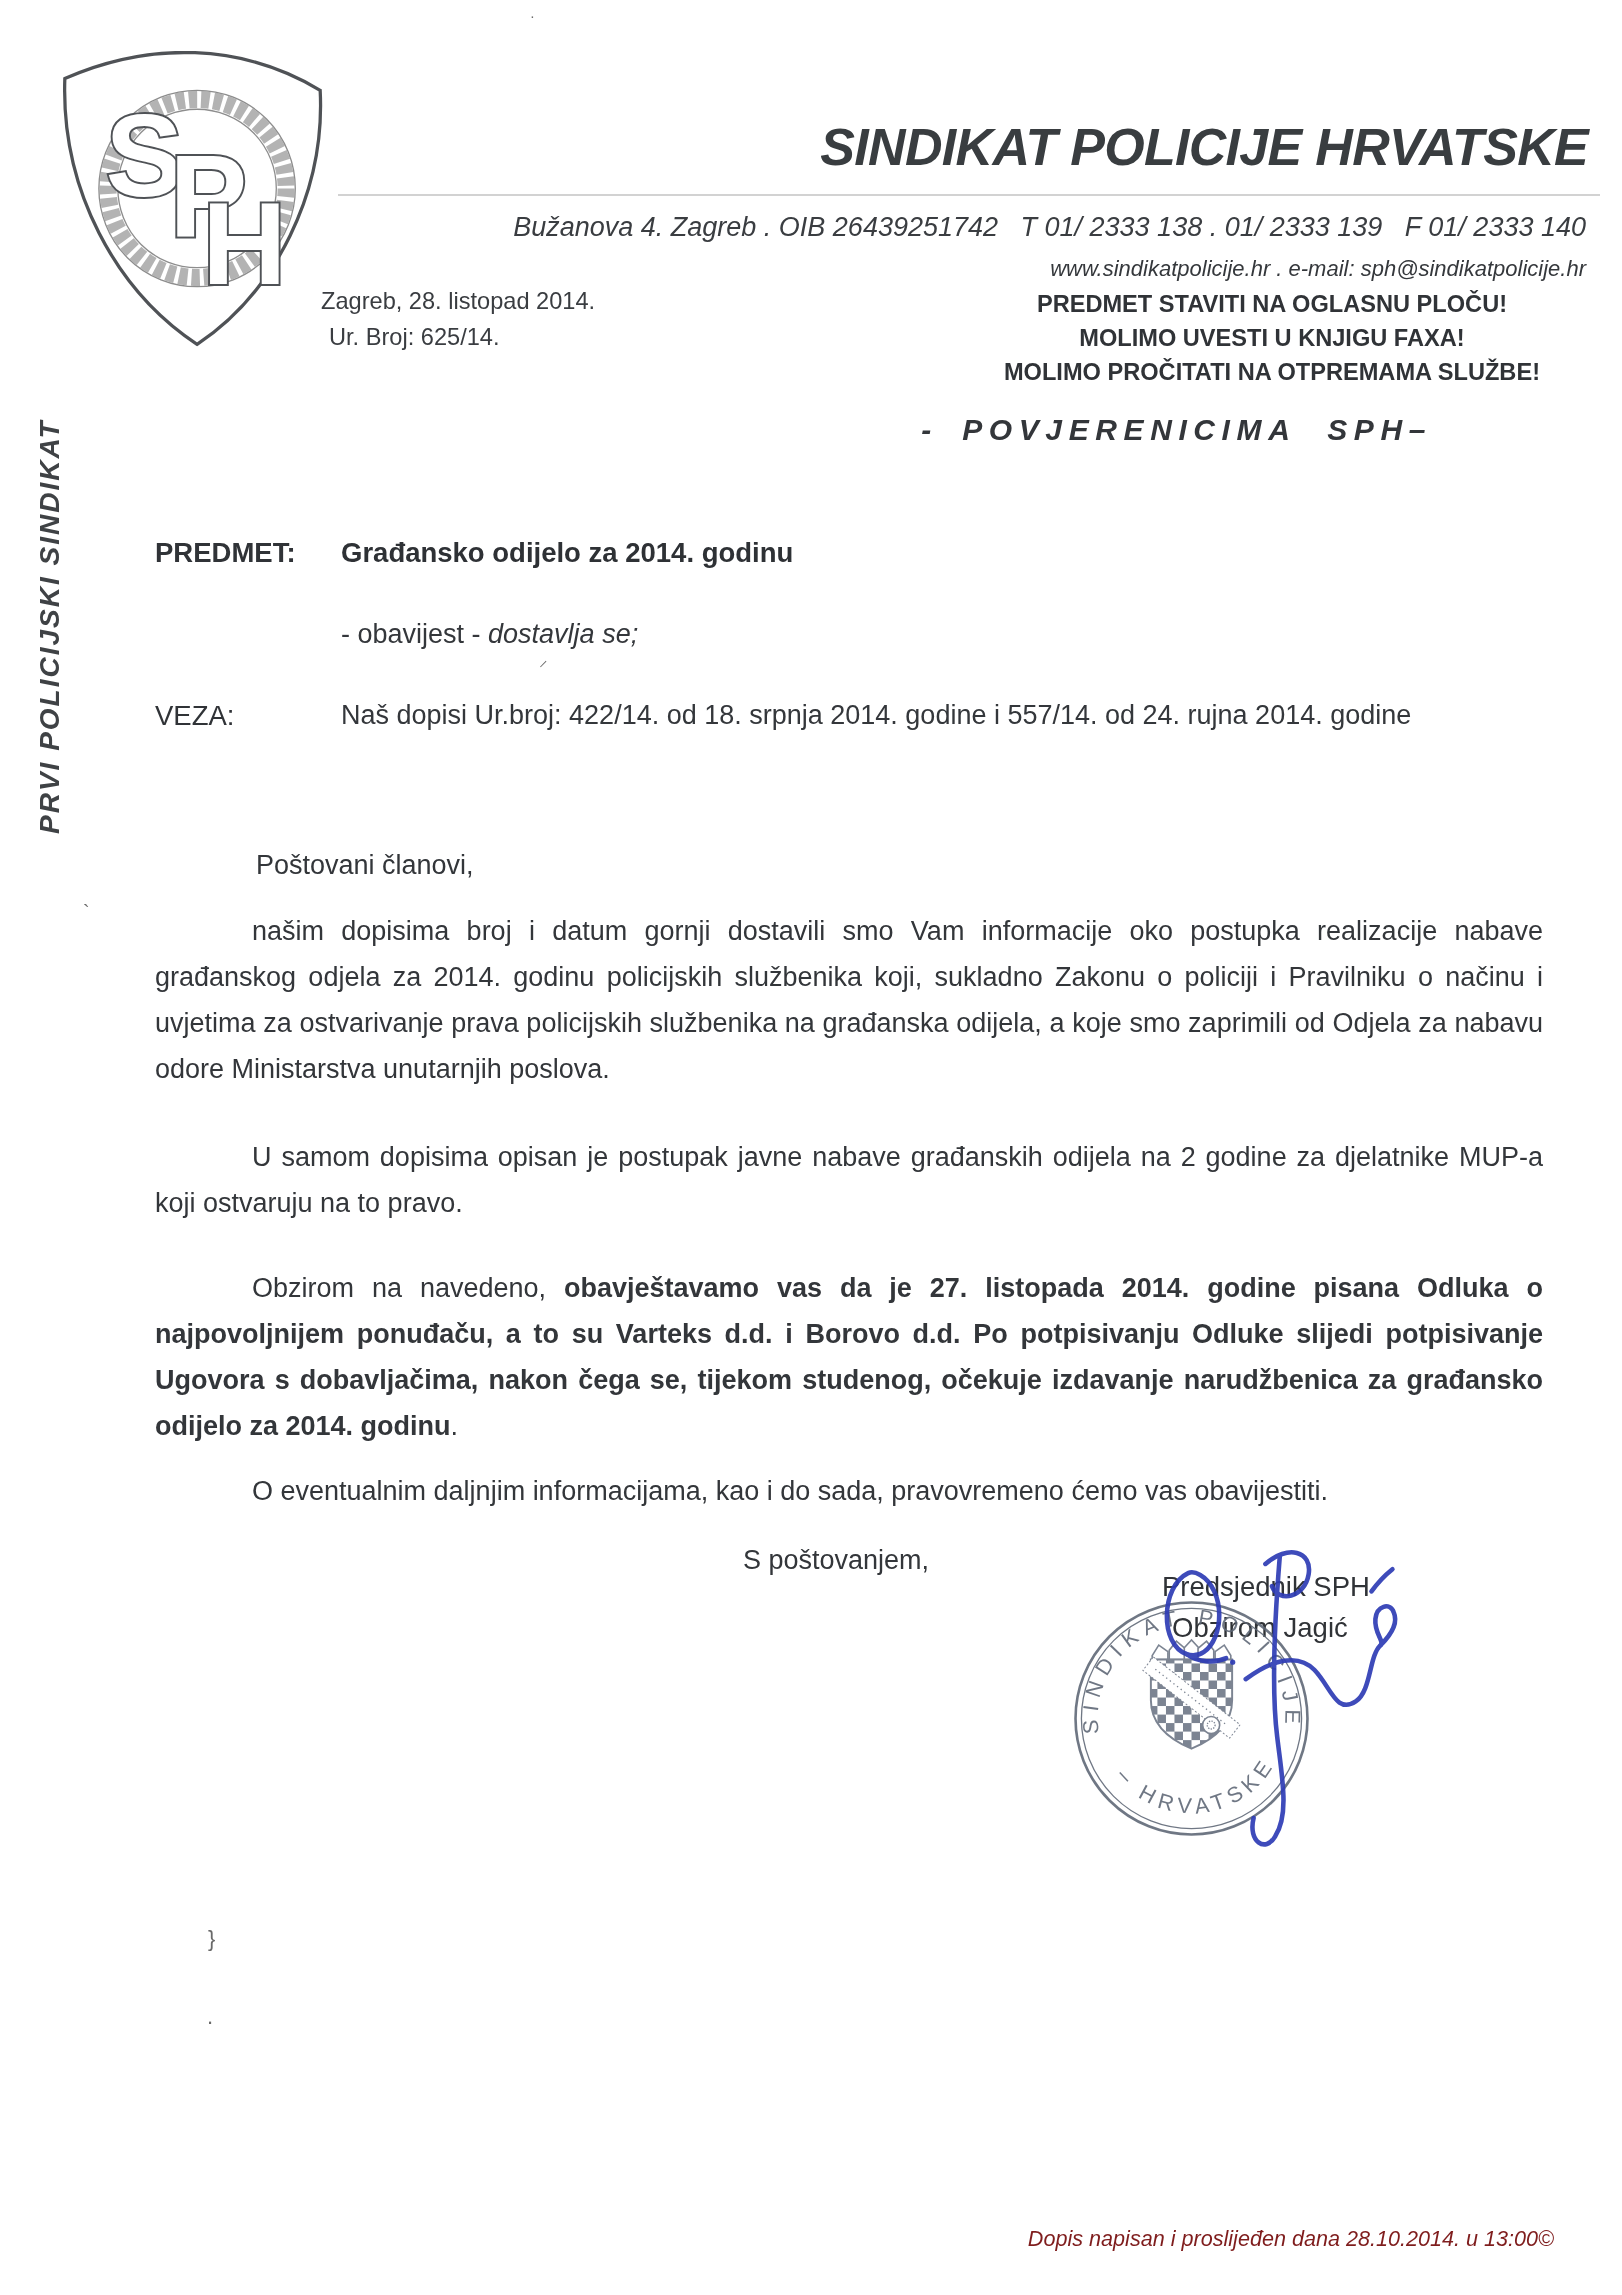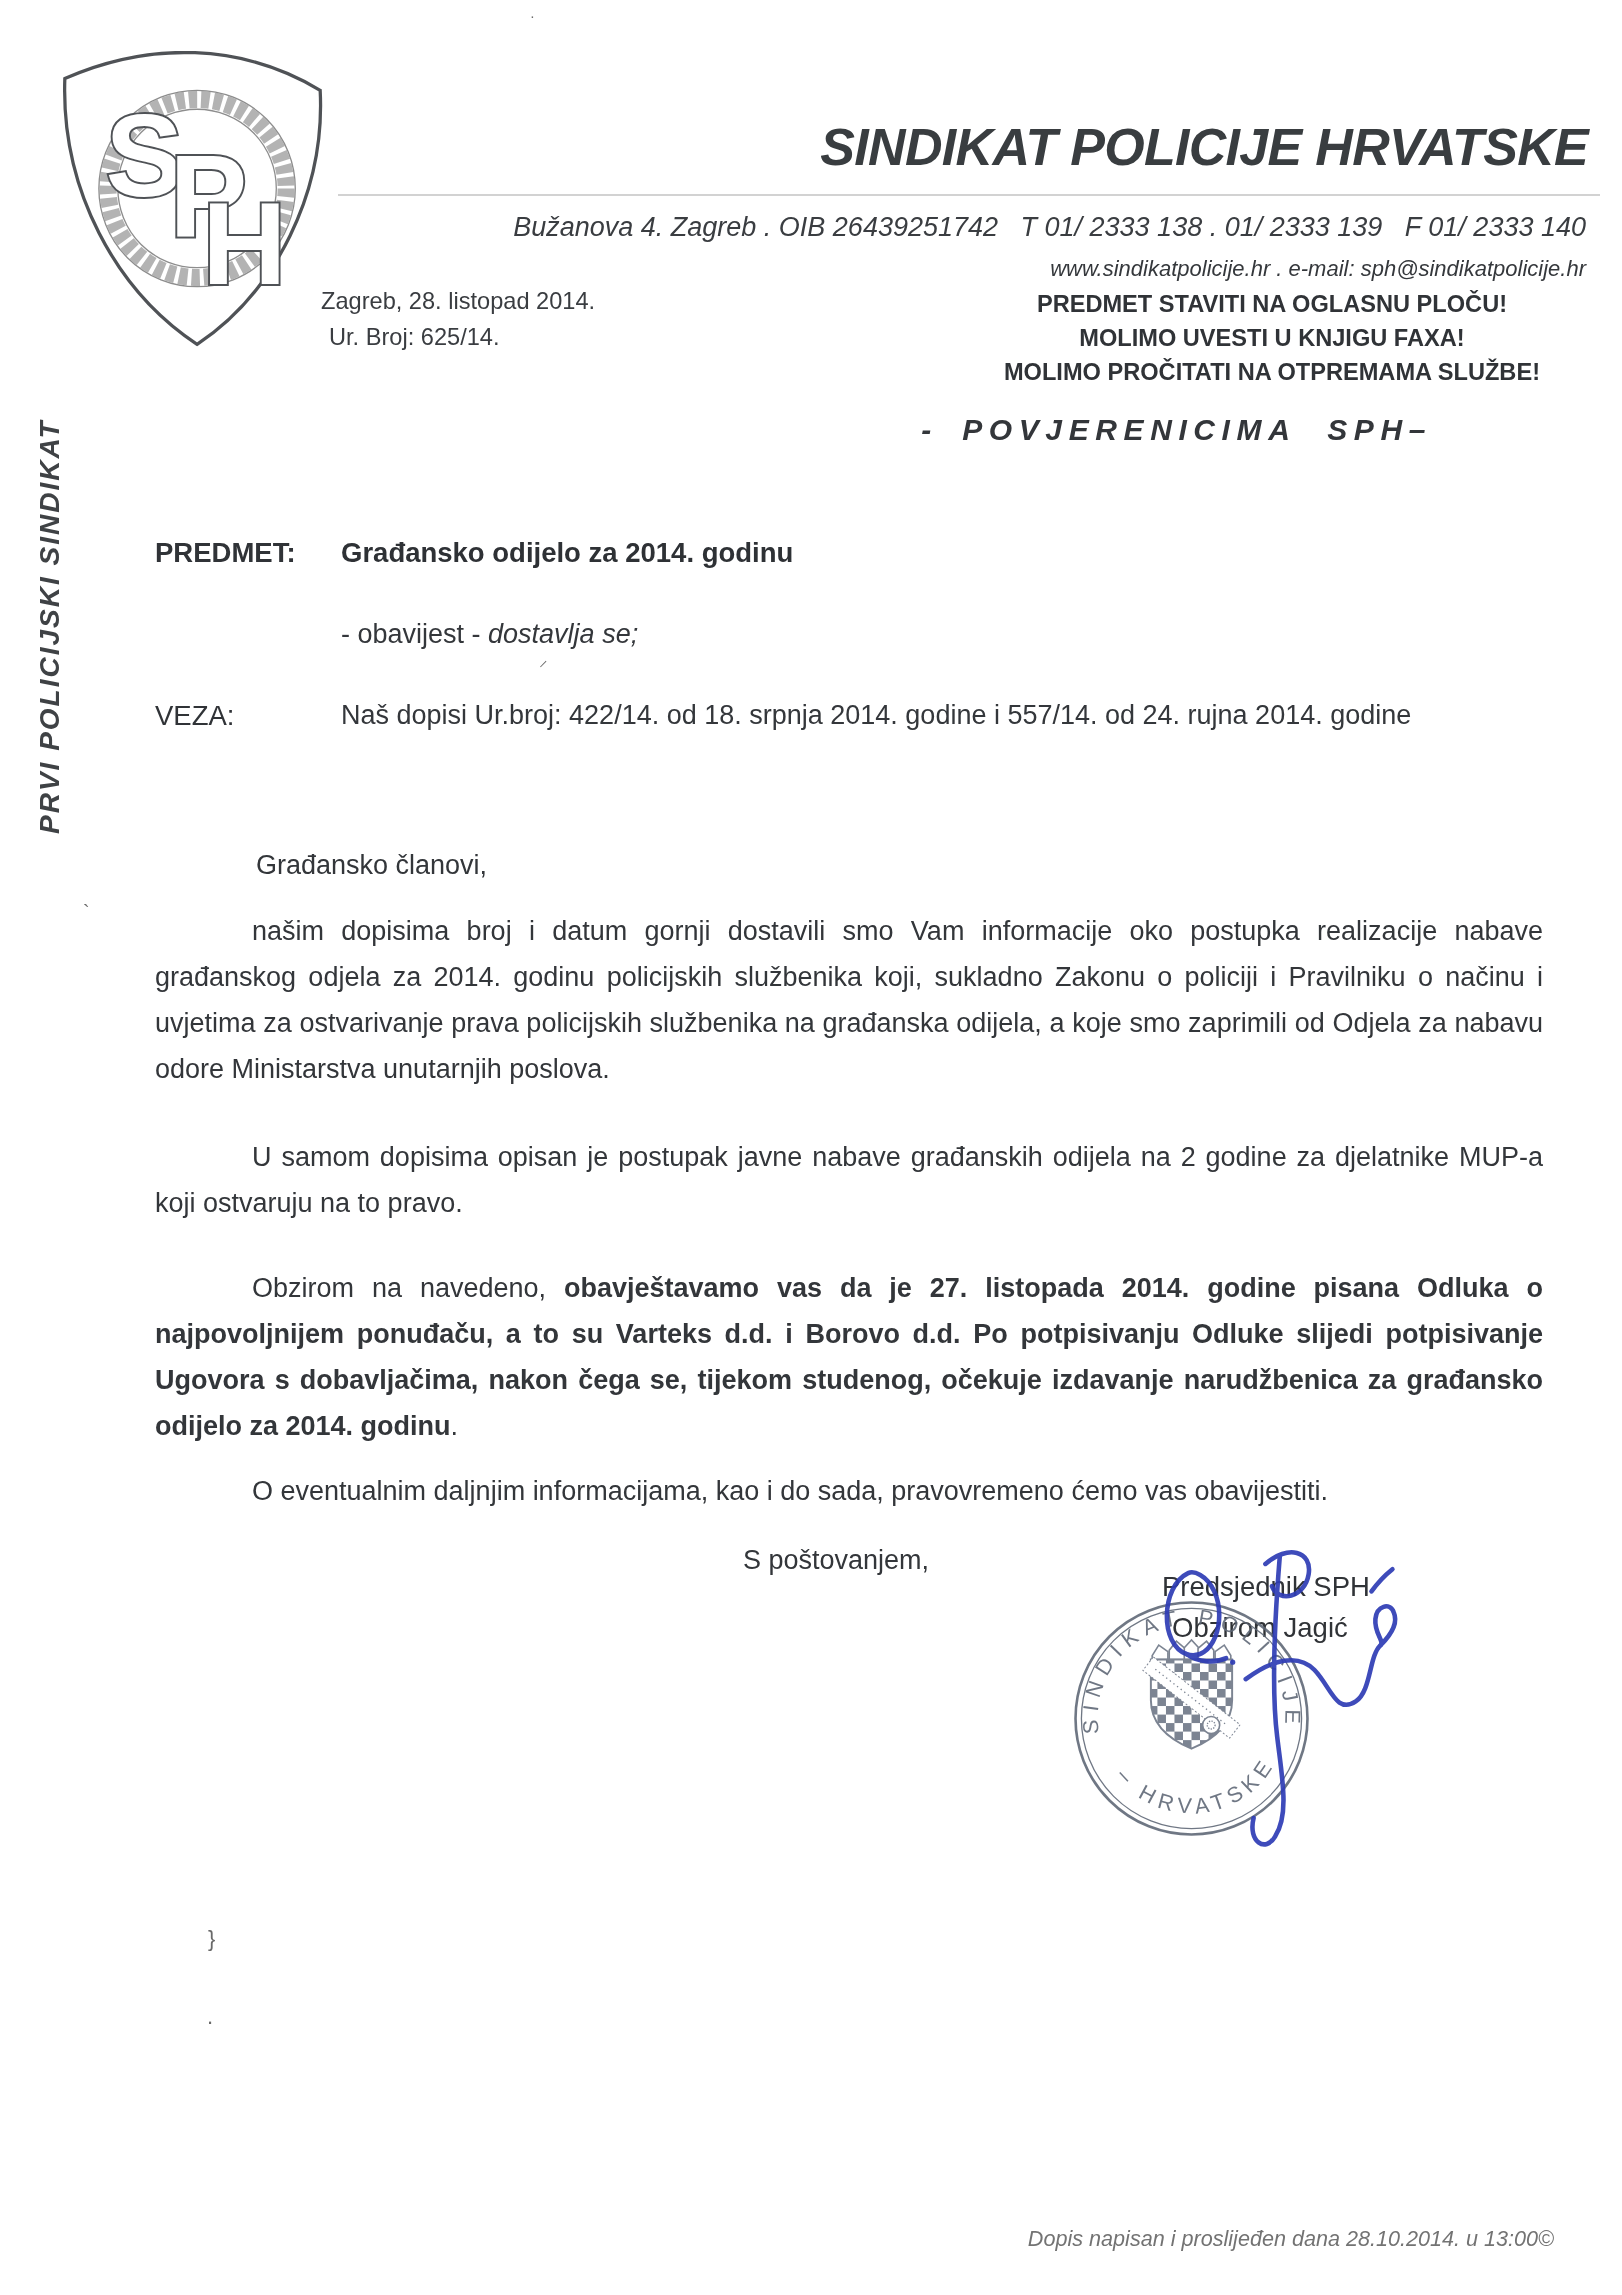--- a/index.html
+++ b/index.html
@@ -26,21 +26,21 @@
   .label{font-size:27.5px;color:#303337;}
   .subjval{font-size:27.5px;font-weight:bold;color:#2e3135;}
   .note41{font-size:27px;color:#34373b;}
   .bodytxt{font-size:27px;line-height:46px;color:#33363a;text-align:justify;}
   .indent{text-indent:97px;}
   .sidevert{
     font-size:28px;font-weight:bold;font-style:italic;color:#3f4245;letter-spacing:2px;
     transform:rotate(-90deg);transform-origin:0 0;white-space:pre;
   }
   .sig{font-size:27.5px;color:#303337;}
-  .footer{font-size:21.6px;font-style:italic;color:#737373;white-space:pre;}
+  .footer{font-size:21.6px;font-style:italic;color:#7f1d1d;white-space:pre;}
   .artifact{color:#6a6a6a;font-size:19.7px;}
   svg text{font-family:"Liberation Sans",sans-serif;}
 </style>
 </head>
 <body>
 
 <div class="page">
 
   <svg class="abs" style="left:45px;top:51px;" width="295" height="347" viewBox="0 0 450 530">
     <path d="M 30,42 C 160,-15 300,-12 420,60 C 428,215 352,368 232,448 C 108,366 24,212 30,42 Z" fill="#ffffff" stroke="#4f5256" stroke-width="5"></path>
@@ -79,21 +79,21 @@
     <div class="recip"><span class="dash">-</span><span class="sp">POVJERENICIMA SPH–</span></div>
   </div>
 
   <div class="abs label b" style="left:155px;top:537px;">PREDMET:</div>
   <div class="abs subjval" style="left:341px;top:537px;">Građansko odijelo za 2014. godinu</div>
   <div class="abs note41" style="left:341px;top:619px;"><span>- obavijest - </span><span class="it">dostavlja se;</span></div>
 
   <div class="abs label" style="left:155px;top:700px;">VEZA:</div>
   <div class="abs note41" style="left:341px;top:700px;">Naš dopisi Ur.broj: 422/14. od 18. srpnja 2014. godine i 557/14. od 24. rujna 2014. godine</div>
 
-  <div class="abs bodytxt" style="left:256px;top:842px;">Građansko članovi,</div>
+  <div class="abs bodytxt" style="left:256px;top:842px;">Poštovani članovi,</div>
 
   <div class="abs bodytxt indent" style="left:155px;top:908px;width:1388px;">našim dopisima broj i datum gornji dostavili smo Vam informacije oko postupka realizacije nabave građanskog odjela za 2014. godinu policijskih službenika koji, sukladno Zakonu o policiji i Pravilniku o načinu i uvjetima za ostvarivanje prava policijskih službenika na građanska odijela, a koje smo zaprimili od Odjela za nabavu odore Ministarstva unutarnjih poslova.</div>
 
   <div class="abs bodytxt indent" style="left:155px;top:1134px;width:1388px;">U samom dopisima opisan je postupak javne nabave građanskih odijela na 2 godine za djelatnike MUP-a koji ostvaruju na to pravo.</div>
 
   <div class="abs bodytxt indent" style="left:155px;top:1265px;width:1388px;"><span>Obzirom na navedeno, </span><span class="b">obavještavamo vas da je 27. listopada 2014. godine pisana Odluka o najpovoljnijem ponuđaču, a to su Varteks d.d. i Borovo d.d. Po potpisivanju Odluke slijedi potpisivanje Ugovora s dobavljačima, nakon čega se, tijekom studenog, očekuje izdavanje narudžbenica za građansko odijelo za 2014. godinu</span><span>.</span></div>
 
   <div class="abs bodytxt indent" style="left:155px;top:1468px;width:1388px;">O eventualnim daljnjim informacijama, kao i do sada, pravovremeno ćemo vas obavijestiti.</div>
 
   <div class="abs bodytxt" style="left:743px;top:1537px;">S poštovanjem,</div>

